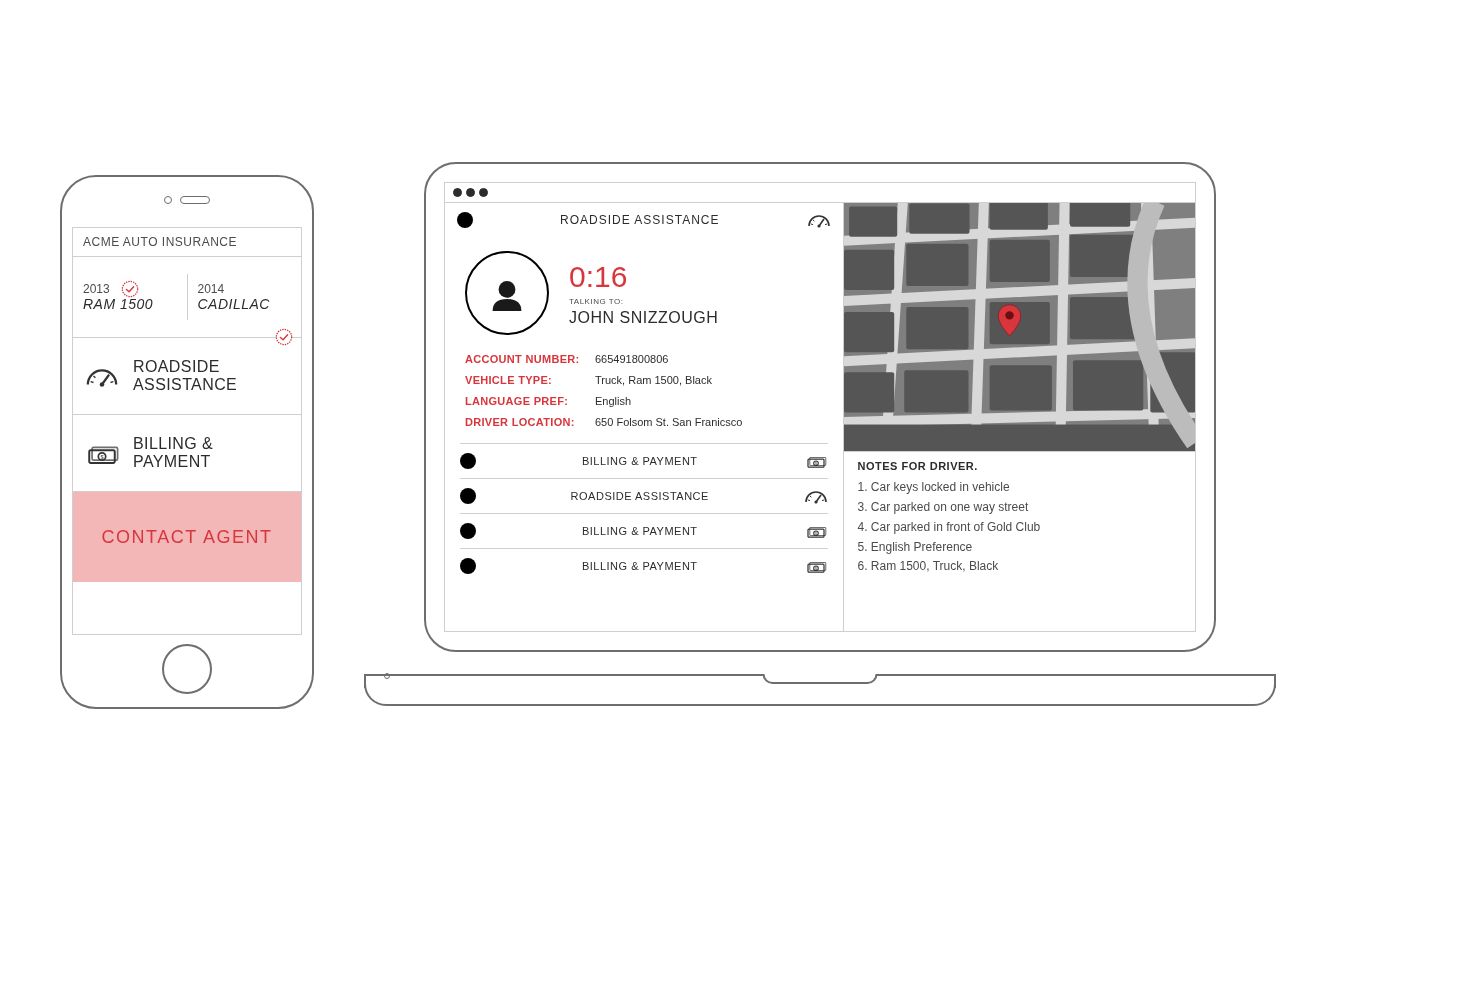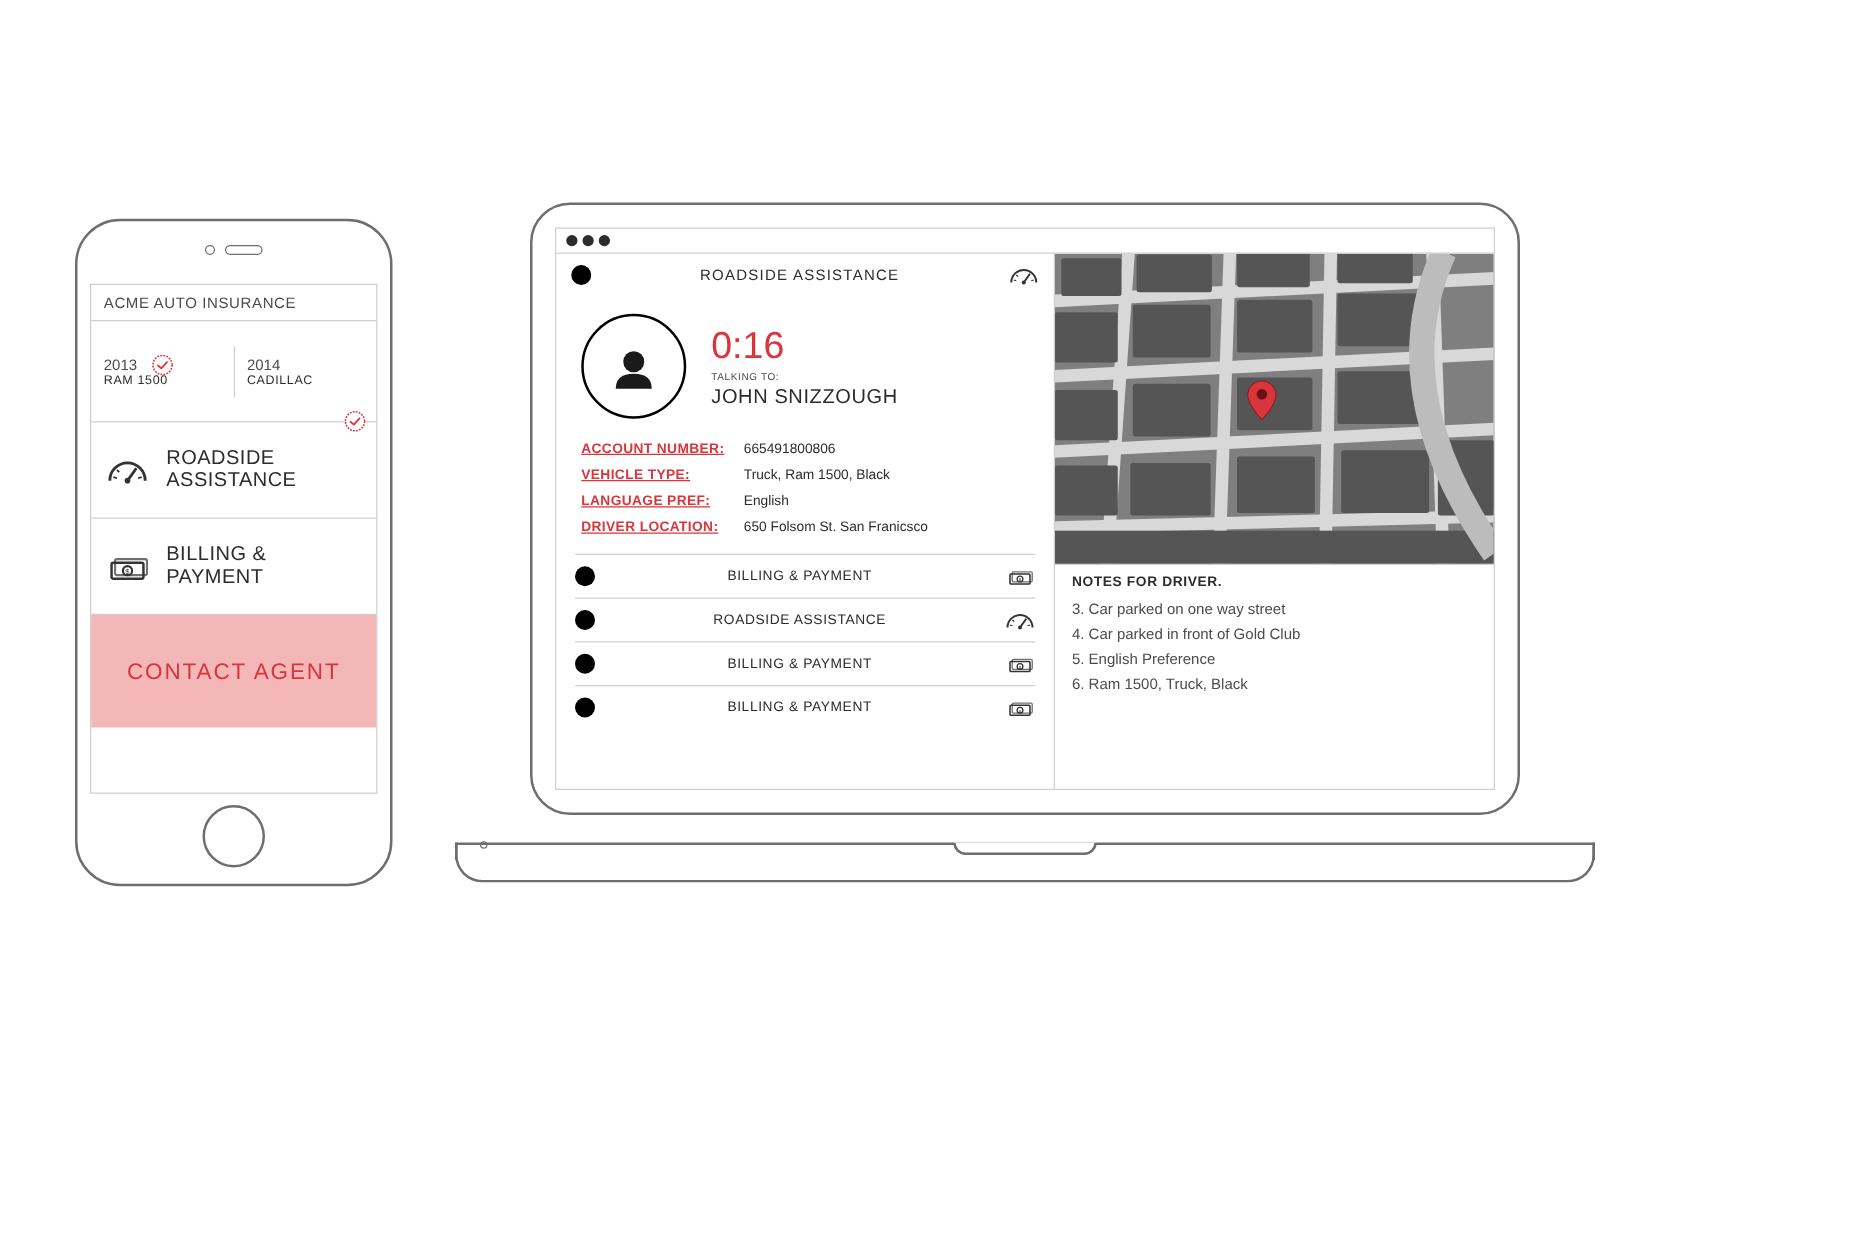--- a/index.html
+++ b/index.html
@@ -23,21 +23,21 @@
   .speaker{width:28px;height:6px;border:1px solid var(--stroke);border-radius:4px;}
   .phone-screen{position:absolute;top:50px;bottom:72px;left:10px;right:10px;border:1px solid var(--light-stroke);background:#fff;}
   .phone-home{position:absolute;bottom:13px;left:50%;transform:translateX(-50%);width:46px;height:46px;border:2px solid var(--stroke);border-radius:50%;}
 
   .title-bar{border-bottom:1px solid var(--light-stroke);padding:7px 10px;font-size:12px;letter-spacing:0.5px;color:var(--ink);}
 
   .vehicles{display:flex;height:80px;border-bottom:1px solid var(--light-stroke);align-items:center;}
   .vehicle{flex:1;position:relative;display:flex;flex-direction:column;justify-content:flex-end;padding:8px 10px;box-sizing:border-box;}
   .vehicle:first-child{border-right:1px solid var(--light-stroke);}
   .vehicle .year{font-size:12px;color:var(--ink);}
-  .vehicle .model{font-size:10px;font-weight:500;color:var(--ink-dark);letter-spacing:0.5px;}
+  .vehicle .model{font-size:14px;font-weight:500;color:var(--ink-dark);letter-spacing:0.5px;font-style:italic;}
   .stamp{position:absolute;top:6px;width:18px;height:18px;}
   .v0 .stamp{left:50%;transform:translateX(-50%);}
   .stamp svg{width:100%;height:100%;}
 
   .menu-item{display:flex;align-items:center;gap:14px;height:76px;border-bottom:1px solid var(--light-stroke);padding:0 12px;position:relative;}
   .menu-item .icon{width:34px;height:28px;display:flex;align-items:center;justify-content:center;}
   .menu-item .labels{display:flex;flex-direction:column;line-height:1.15;}
   .menu-item .labels span{font-size:16px;color:var(--ink-dark);font-weight:500;letter-spacing:0.4px;}
   .menu-item .abs-stamp{position:absolute;right:8px;top:-10px;width:18px;height:18px;}
   .menu-item .abs-stamp svg{width:100%;height:100%;}
@@ -86,21 +86,21 @@
 
   .caller{display:flex;align-items:center;gap:20px;padding:14px 20px 10px;}
   .avatar{width:80px;height:80px;border:2px solid #000;border-radius:50%;display:flex;align-items:center;justify-content:center;}
   .caller .texts{display:flex;flex-direction:column;gap:3px;}
   .timer{font-size:30px;color:var(--red);font-weight:300;}
   .talking{font-size:8px;letter-spacing:0.5px;color:var(--ink);}
   .name{font-size:16px;letter-spacing:0.5px;color:var(--ink-dark);font-weight:400;}
 
   .details{padding:4px 20px 10px;font-size:11px;line-height:1.9;}
   .details .row{display:flex;}
-  .details .k{width:130px;color:var(--red);font-weight:600;letter-spacing:0.3px;text-decoration:underline;}
+  .details .k{width:130px;color:var(--red);font-weight:600;letter-spacing:0.3px;}
   .details .v{color:var(--ink-dark);}
 
   .history{flex:1;display:flex;flex-direction:column;padding-left:15px;padding-right:15px;}
   .history-row{display:flex;align-items:center;height:34px;border-top:1px solid var(--light-stroke);}
   .history-row .hdot{width:16px;height:16px;background:#000;border-radius:50%;}
   .history-row .txt{flex:1;text-align:center;font-size:11px;letter-spacing:0.5px;color:var(--ink-dark);}
   .history-row .hicon{width:24px;height:16px;display:flex;align-items:center;justify-content:center;}
 
   
   .map{flex:0 0 58%;position:relative;border-bottom:1px solid var(--light-stroke);overflow:hidden;}
@@ -340,20 +340,21 @@
                 <path d="M310 0 Q260 110 350 240" fill="none" stroke="#bcbcbc" stroke-width="20"></path>
 
                 <g transform="translate(148,100) scale(1.4)">
                   <use href="#ic-pin"></use>
                 </g>
               </svg>
             </div>
 
             <div class="notes-head">NOTES FOR DRIVER.</div>
             <div class="notes-list">
+              <div>1. Car keys locked in vehicle</div>
               <div>3. Car parked on one way street</div>
               <div>4. Car parked in front of Gold Club</div>
               <div>5. English Preference</div>
               <div>6. Ram 1500, Truck, Black</div>
             </div>
           </div>
         </div>
       </div>
     </div>
     <div class="base">

